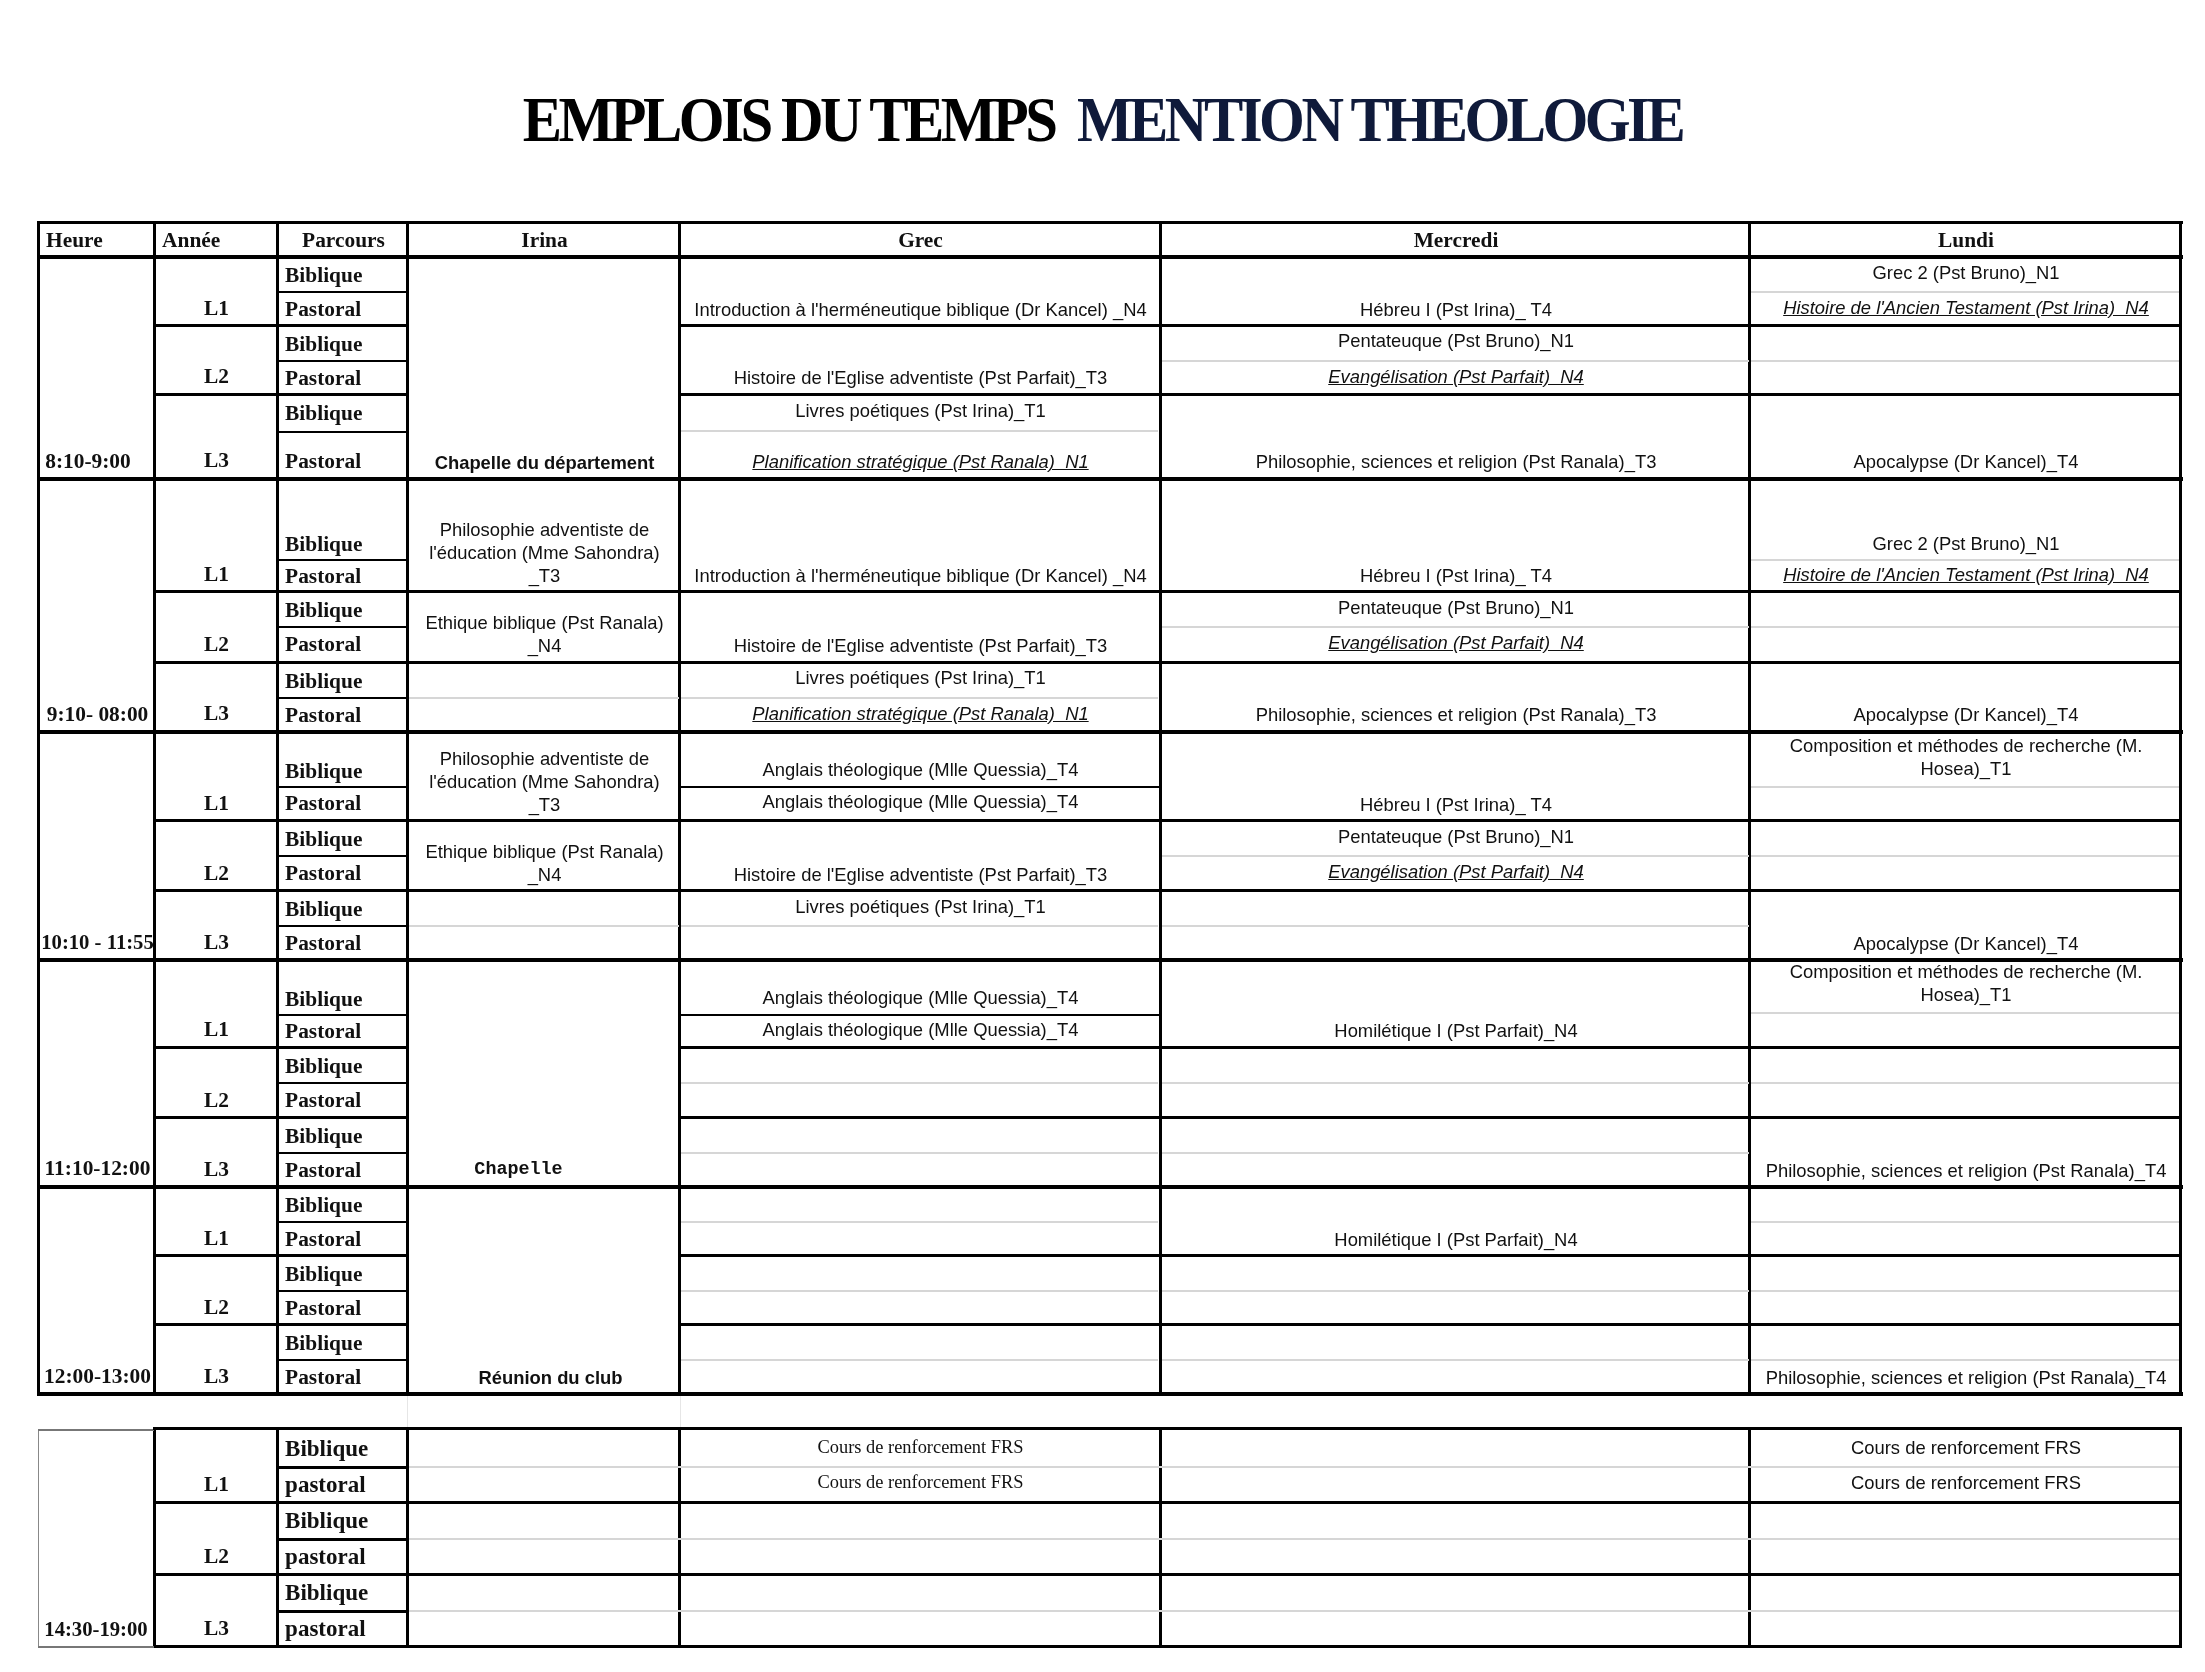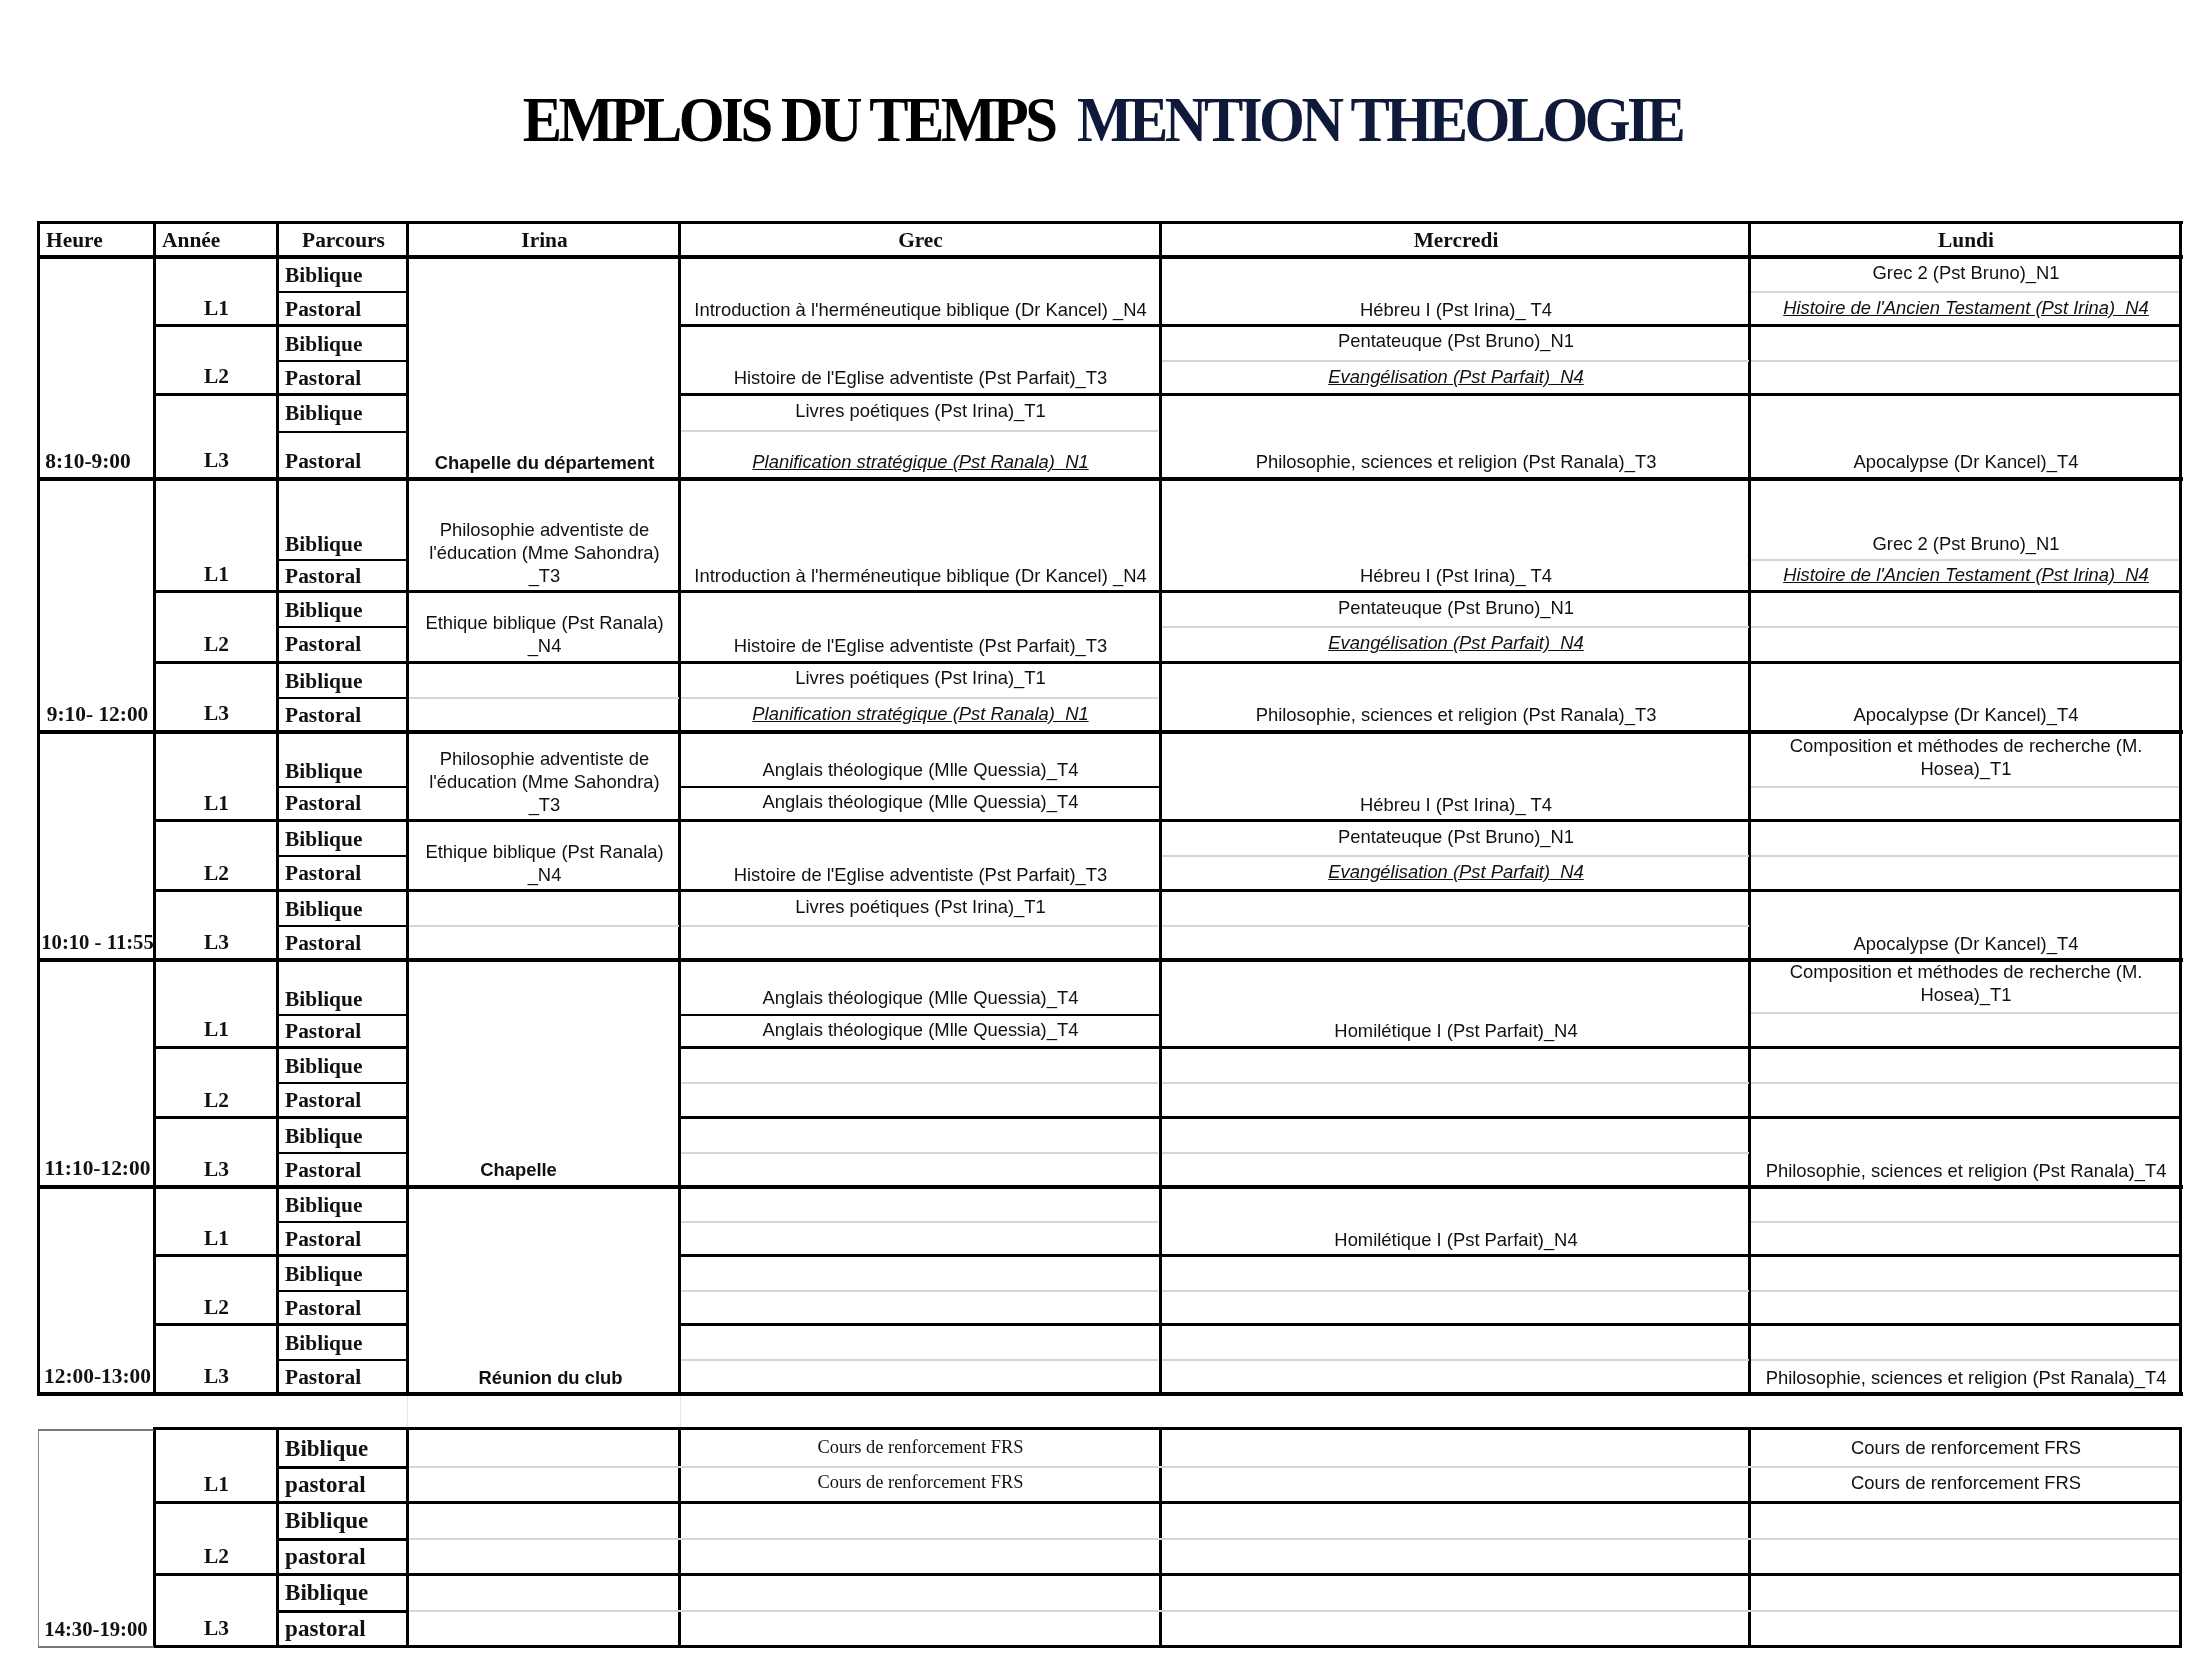--- a/index.html
+++ b/index.html
@@ -60,21 +60,21 @@
 <div class="abs cell mid" style="left:1162px;top:361px;width:588px;height:34px;">
     <span class="it">Evangélisation (Pst Parfait)_N4</span>
   </div>
 <div class="abs cell" style="left:1162px;top:394px;width:588px;height:84px;">Philosophie, sciences et religion (Pst Ranala)_T3</div>
 <div class="abs cell mid" style="left:1751px;top:257px;width:430px;height:35px;">Grec 2 (Pst Bruno)_N1</div>
 <div class="abs cell mid" style="left:1751px;top:292px;width:430px;height:34px;">
     <span class="it">Histoire de l'Ancien Testament (Pst Irina)_N4</span>
   </div>
 <div class="abs cell" style="left:1751px;top:394px;width:430px;height:84px;">Apocalypse (Dr Kancel)_T4</div>
 
-<div class="abs timecell" style="left:40px;top:479px;width:115px;height:253px;">9:10- 12:00</div>
+<div class="abs timecell" style="left:40px;top:479px;width:115px;height:253px;">9:10- 08:00</div>
 <div class="abs yearcell" style="left:156px;top:479px;width:121px;height:113px;">L1</div>
 <div class="abs yearcell" style="left:156px;top:592px;width:121px;height:70px;">L2</div>
 <div class="abs yearcell" style="left:156px;top:662px;width:121px;height:69px;">L3</div>
 <div class="abs parc" style="left:279px;top:480px;width:129px;height:80px;align-items:flex-end;padding-bottom:3.1px;">Biblique</div>
 <div class="abs parc" style="left:279px;top:560px;width:129px;height:32px;">Pastoral</div>
 <div class="abs parc" style="left:279px;top:593px;width:129px;height:34px;">Biblique</div>
 <div class="abs parc" style="left:279px;top:627px;width:129px;height:35px;">Pastoral</div>
 <div class="abs parc" style="left:279px;top:664px;width:129px;height:34px;">Biblique</div>
 <div class="abs parc" style="left:279px;top:698px;width:129px;height:34px;">Pastoral</div>
 <div class="abs cell" style="left:409px;top:479px;width:271px;height:113px;">Philosophie adventiste de l'éducation (Mme Sahondra) _T3</div>
@@ -124,21 +124,21 @@
 <div class="abs timecell" style="left:40px;top:959px;width:115px;height:227px;">11:10-12:00</div>
 <div class="abs yearcell" style="left:156px;top:959px;width:121px;height:88px;">L1</div>
 <div class="abs yearcell" style="left:156px;top:1048px;width:121px;height:70px;">L2</div>
 <div class="abs yearcell" style="left:156px;top:1118px;width:121px;height:69px;">L3</div>
 <div class="abs parc" style="left:279px;top:961px;width:129px;height:54px;align-items:flex-end;padding-bottom:3.1px;">Biblique</div>
 <div class="abs parc" style="left:279px;top:1015px;width:129px;height:33px;">Pastoral</div>
 <div class="abs parc" style="left:279px;top:1049px;width:129px;height:34px;">Biblique</div>
 <div class="abs parc" style="left:279px;top:1083px;width:129px;height:35px;">Pastoral</div>
 <div class="abs parc" style="left:279px;top:1119px;width:129px;height:34px;">Biblique</div>
 <div class="abs parc" style="left:279px;top:1153px;width:129px;height:34px;">Pastoral</div>
-<div class="abs cell bold" style="left:409px;top:959px;width:219px;height:227px;">Chapelle</div>
+<div class="abs cell bold" style="left:409px;top:959px;width:219px;height:227px;font-family:Liberation Mono, monospace;">Chapelle</div>
 <div class="abs cell" style="left:681px;top:959px;width:479px;height:55px;">Anglais théologique (Mlle Quessia)_T4</div>
 <div class="abs cell mid" style="left:681px;top:1015px;width:479px;height:33px;">Anglais théologique (Mlle Quessia)_T4</div>
 <div class="abs cell" style="left:1162px;top:959px;width:588px;height:88px;">Homilétique I (Pst Parfait)_N4</div>
 <div class="abs cell mid" style="left:1751px;top:959px;width:430px;height:52px;">Composition et méthodes de recherche (M. Hosea)_T1</div>
 <div class="abs cell" style="left:1751px;top:1118px;width:430px;height:69px;">Philosophie, sciences et religion (Pst Ranala)_T4</div>
 
 <div class="abs timecell" style="left:40px;top:1187px;width:115px;height:207px;">12:00-13:00</div>
 <div class="abs yearcell" style="left:156px;top:1187px;width:121px;height:69px;">L1</div>
 <div class="abs yearcell" style="left:156px;top:1256px;width:121px;height:69px;">L2</div>
 <div class="abs yearcell" style="left:156px;top:1325px;width:121px;height:69px;">L3</div>

